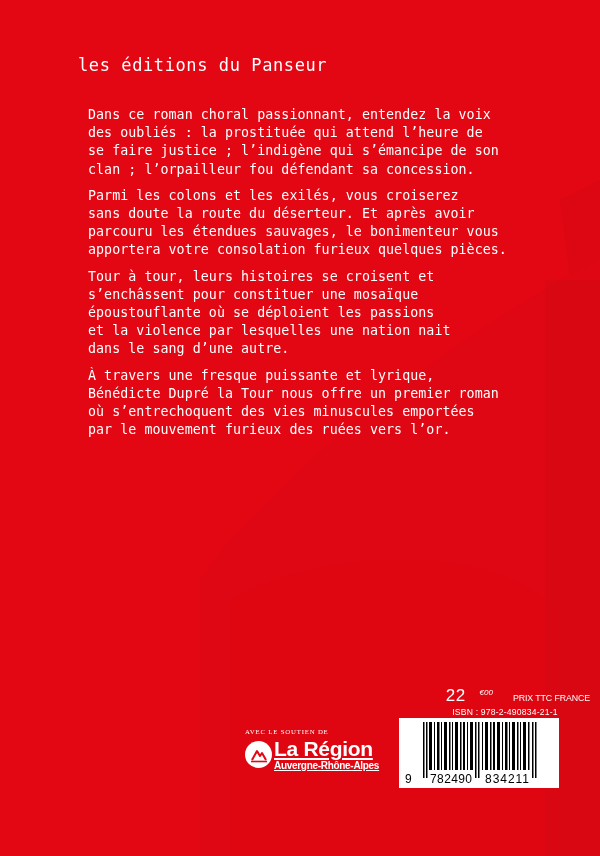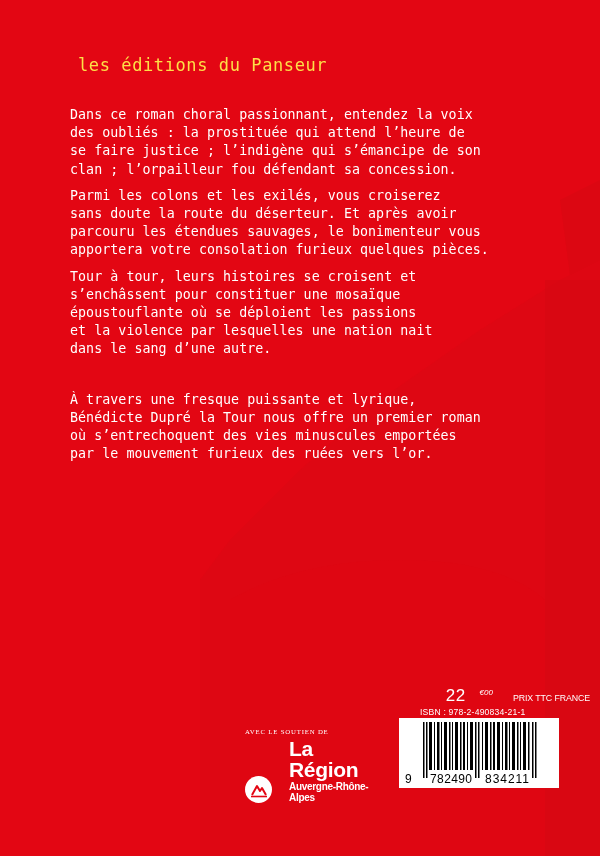--- a/index.html
+++ b/index.html
@@ -11,38 +11,38 @@
       color: #ffffff;
     }
     .watermark {
       position: absolute; left: 0; top: 0; width: 600px; height: 856px;
       pointer-events: none;
     }
     .publisher {
       position: absolute; left: 78px; top: 55px;
       font-family: "DejaVu Sans Mono", monospace;
       font-size: 17px; letter-spacing: 0.6px;
-      font-weight: normal; color: #fde047;
+      font-weight: normal; color: #ffffff;
       margin: 0;
     }
     .blurb {
-      position: absolute; left: 70px; top: 106px; width: 500px;
+      position: absolute; left: 88px; top: 106px; width: 500px;
       font-size: 13.3px; line-height: 18.2px; letter-spacing: 0.05px;
     }
     .blurb p { margin: 0 0 8px 0; white-space: pre-line; }
-    .blurb p.gap { margin-top: 32px; }
+    .blurb p.gap { margin-top: 8px; }
     .sponsor {
       position: absolute; left: 245px; top: 728px; width: 140px;
     }
     .sponsor-caption {
       font-family: Liberation Serif, serif;
       font-size: 6.8px; letter-spacing: 0.8px; text-align: left;
       margin: 0 0 3px 0; padding-right: 2px;
     }
-    .region-row { display: flex; align-items: flex-end; gap: 17px; }
+    .region-row { display: flex; align-items: center; gap: 2px; text-decoration: underline; }
     .region-logo {
       width: 27px; height: 27px; border-radius: 50%; background: #ffffff;
       display: flex; align-items: center; justify-content: center; flex: none;
     }
     .region-text { display: flex; flex-direction: column; }
     .region-name {
       font-family: "Liberation Sans", sans-serif; font-weight: bold;
       font-size: 21px; line-height: 21px; letter-spacing: -0.3px;
     }
     .region-sub {
@@ -51,21 +51,21 @@
     }
     .price-block {
       position: absolute; left: 420px; top: 686px; width: 170px;
       font-family: "Liberation Sans", sans-serif;
     }
     .price-line { display: flex; align-items: baseline; justify-content: flex-end; gap: 16px; }
     .price-amount { font-size: 17px; letter-spacing: 0.5px; }
     .price-cents { font-size: 8px; position: relative; top: -6px; margin-left: -2px; font-style: italic; }
     .price-label { font-size: 8.8px; letter-spacing: -0.1px; margin-left: 4px; }
     .isbn {
-      font-size: 8.6px; letter-spacing: 0.2px; text-align: left; margin-top: 1px;
+      font-size: 8.6px; letter-spacing: 0.2px; text-align: center; margin-top: 1px;
     }
     .barcode-box {
       position: absolute; left: 399px; top: 718px; width: 160px; height: 70px;
       background: #ffffff;
     }
   </style>
 </head>
 <body>
 
 <svg class="watermark" viewBox="0 0 600 856" xmlns="http://www.w3.org/2000/svg">

